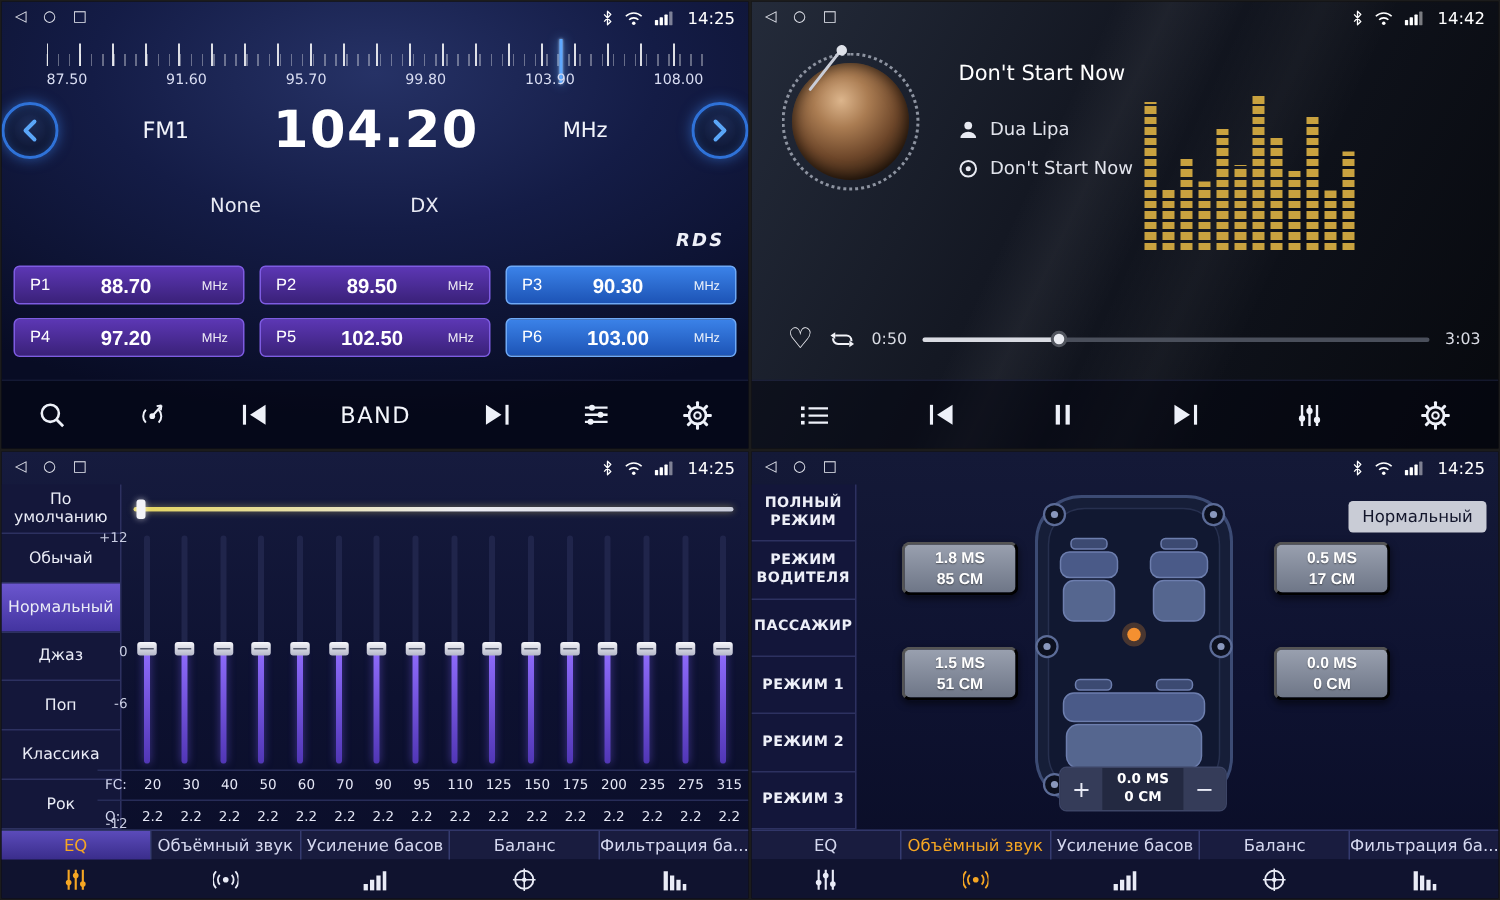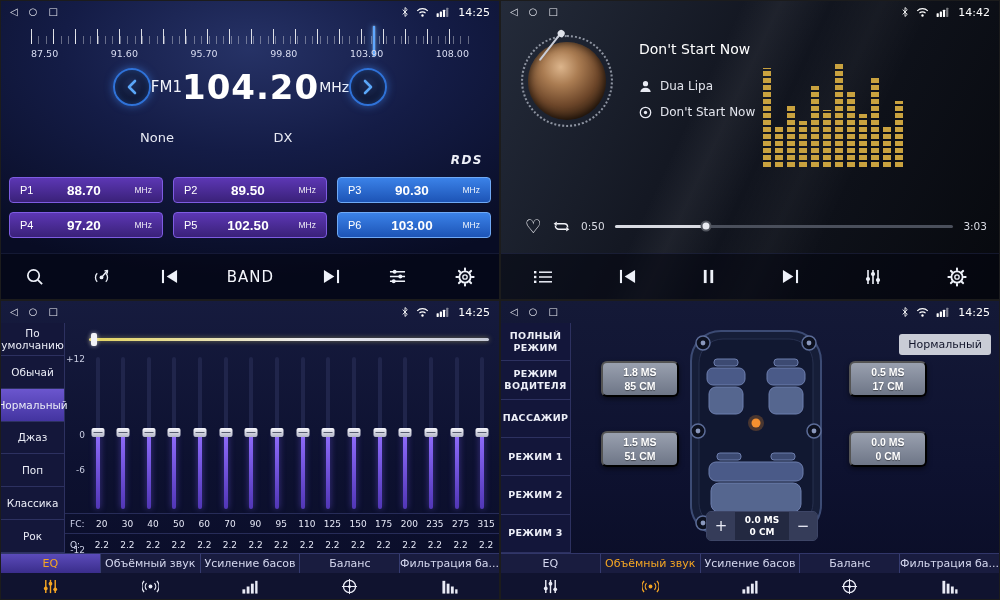--- a/index.html
+++ b/index.html
@@ -19,21 +19,21 @@
   
   .radio { background:radial-gradient(ellipse 420px 230px at 50% 16%, #263266 0%, #141c46 45%, #080c24 100%); }
   .freq-scale { position:absolute; top:24px; left:0; right:0; height:40px;padding-left:44px; }
   .ticks { position:absolute; left:30px; right:30px; top:4px; height:15px;
     background:
       repeating-linear-gradient(90deg, rgba(255,255,255,.85) 0 1px, transparent 1px 22px),
       repeating-linear-gradient(90deg, rgba(255,255,255,.35) 0 1px, transparent 1px 7.4px);
     background-size:100% 100%,100% 55%; background-position:0 0,0 100%; background-repeat:no-repeat; }
   .scale-labels { position:absolute; left:30px; right:30px; top:23px; display:flex; justify-content:space-between; font-size:9.5px; color:#d9ddf2; }
   .pointer { position:absolute; left:calc(30px + (100% - 60px)*0.78); top:1px; width:2px; height:30px; background:#5fa8ff; box-shadow:0 0 7px #5fa8ff, 0 0 2px #bfe0ff; }
-  .freq-main { position:absolute; top:66px; left:0; right:0; display:flex; align-items:center; justify-content:center; }
+  .freq-main { position:absolute; top:66px; left:0; right:0; display:flex; align-items:center; justify-content:space-between; }
   .round-btn { width:38px; height:38px; border-radius:50%; background:radial-gradient(circle at 50% 38%, #1c2c58 0%, #0d142f 75%); border:2px solid #2f72d8; box-shadow:0 0 9px rgba(64,136,244,.55), inset 0 0 6px rgba(64,136,244,.35); display:flex; align-items:center; justify-content:center; cursor:pointer; }
   .band-lbl { font-size:15px; color:#f2f4fb; }
   .freq-big { font-size:34px; font-weight:bold; letter-spacing:1px; color:#fff; }
   .unit-lbl { font-size:14px; color:#f2f4fb; }
   .none-label { position:absolute; top:129px; left:126px; width:60px; text-align:center; font-size:13px; color:#e8eaf4; }
   .dx-label { position:absolute; top:129px; left:260px; width:44px; text-align:center; font-size:13px; color:#e8eaf4; }
   .rds { position:absolute; right:16px; top:152px; font-size:12px; font-style:italic; font-weight:bold; letter-spacing:1.5px; color:#eef0f8; border-bottom:2px double rgba(255,255,255,.6); padding-bottom:15px; }
   .presets { position:absolute; left:8px; right:8px; top:176px; display:grid; grid-template-columns:repeat(3,1fr); gap:9px 10px; }
   .preset { height:26px; border-radius:4px; display:flex; align-items:center; padding:0 10px; gap:6px; background:linear-gradient(180deg,#5c37b4 0%,#3a2179 100%); border:1px solid #7e5ce2; color:#fff; cursor:pointer; }
   .preset.active { background:linear-gradient(180deg,#3b82e8 0%,#1d54b6 100%); border-color:#6fa9f6; }
@@ -64,21 +64,21 @@
   .progress-row { position:absolute; left:24px; right:12px; top:212px; height:26px; display:flex; align-items:center; gap:10px; }
   .heart { font-size:19px; color:#f2f3f8; line-height:1; cursor:pointer; }
   .repeat { color:#f2f3f8; cursor:pointer; } .repeat svg{ display:block; stroke:currentColor; fill:none; }
   .time-label { font-size:10.5px; color:#d9dbe3; }
   .ptrack { flex:1; height:3px; background:#4a4f5b; border-radius:2px; position:relative; cursor:pointer; }
   .pfill { height:100%; background:#d9dbe2; border-radius:2px; width:27%; }
   .pknob { position:absolute; top:50%; transform:translate(-50%,-50%); width:11px; height:11px; border-radius:50%; background:#e9ebf1; border:2.5px solid #52565f; left:27%; }
 
   
   .eq { background:linear-gradient(180deg,#161b3e 0%,#0d1130 55%,#0a0d28 100%); }
-  .eq-sidebar { position:absolute; left:0; top:22px; bottom:46px; width:64px; display:flex; flex-direction:column; background:#14173a; border-right:1px solid #2d3160; }
+  .eq-sidebar { position:absolute; left:0; top:22px; bottom:46px; width:80px; display:flex; flex-direction:column; background:#14173a; border-right:1px solid #2d3160; }
   .eq-preset { flex:1; display:flex; align-items:center; justify-content:center; text-align:center; font-size:10.5px; line-height:1.15; padding:1px 3px; border-bottom:1px solid #2d3160; color:#eaecf6; cursor:pointer; }
   .eq-preset.active { background:linear-gradient(180deg,#6b56ce 0%,#4334a0 100%); }
   .eq-main { position:absolute; left:64px; right:0; top:22px; bottom:46px; }
   .master-slider { position:absolute; left:24px; right:10px; top:10px; height:13px; cursor:pointer; }
   .master-track { position:absolute; left:0; right:0; top:5px; height:2.5px; border-radius:2px; background:linear-gradient(90deg,#e3d35e 0%,#ececf2 55%,#c6cad8 100%); box-shadow:0 0 5px rgba(230,215,110,.5); }
   .master-handle { position:absolute; left:2px; top:0; width:6px; height:13px; background:#f2f2f7; border-radius:2px; box-shadow:0 0 4px rgba(255,255,255,.6); }
   .db-scale { position:absolute; left:0; top:34px; width:22px; height:152px; }
   .db-label { position:absolute; right:2px; font-size:9px; color:#c9cde2; }
   .db-label:nth-child(1){ top:-3px; } .db-label:nth-child(2){ top:48%; } .db-label:nth-child(3){ top:71%; } .db-label:nth-child(4){ top:93%;margin-top:47px; }
   .eq-sliders { position:absolute; left:26px; right:10px; top:34px; height:152px; display:flex; justify-content:space-between; }

